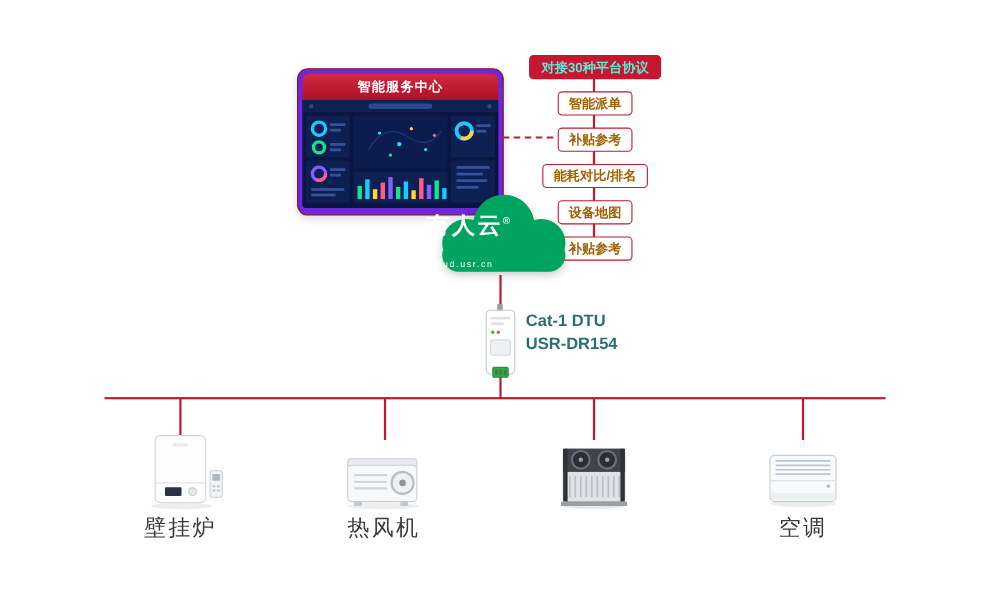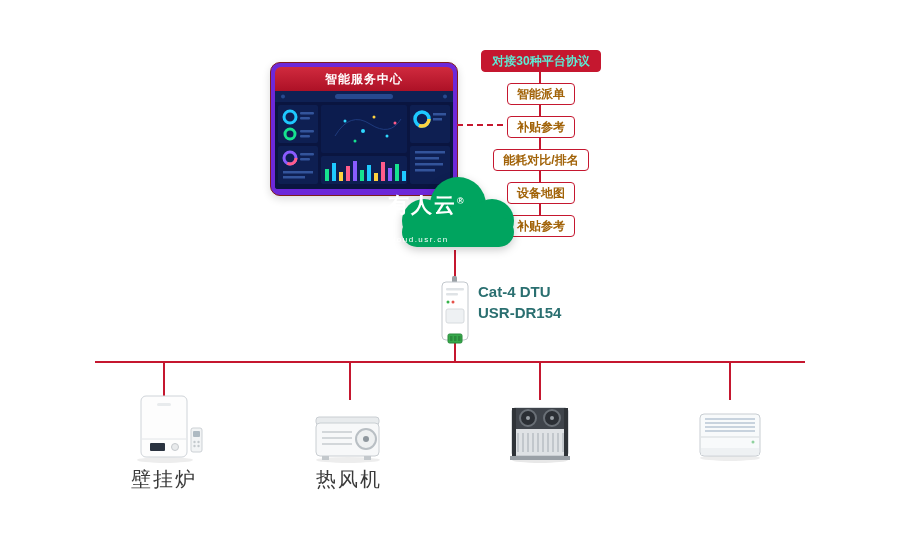--- a/index.html
+++ b/index.html
@@ -163,21 +163,21 @@
       <circle cx="10" cy="26" r="1.5" fill="#36b34a"></circle>
       <circle cx="15" cy="26" r="1.5" fill="#e5524a"></circle>
       <rect x="8" y="33" width="18" height="14" rx="2" fill="#eef1f3" stroke="#d7dbde"></rect>
       <rect x="10" y="58" width="14" height="9" rx="1.5" fill="#37a84b" stroke="#2b8a3c"></rect>
       <rect x="12" y="60" width="2.5" height="5" fill="#2b8a3c"></rect>
       <rect x="16" y="60" width="2.5" height="5" fill="#2b8a3c"></rect>
       <rect x="20" y="60" width="2.5" height="5" fill="#2b8a3c"></rect>
     </svg>
   </div>
   <div class="dtu-label">
-    <div>Cat-4 DTU</div>
+    <div>Cat-1 DTU</div>
     <div>USR-DR154</div>
   </div>
 
   <div class="bus"></div>
   <div class="drop drop-1"></div>
   <div class="drop drop-2"></div>
   <div class="drop drop-3"></div>
   <div class="drop drop-4"></div>
 
   <div class="device dev-boiler">
@@ -250,14 +250,15 @@
         <line x1="7" y1="21" x2="57" y2="21"></line>
       </g>
       <line x1="3" y1="27" x2="61" y2="27" stroke="#d5dadd"></line>
       <rect x="3" y="38" width="58" height="7" fill="#eef1f3"></rect>
       <circle cx="55" cy="32" r="1.5" fill="#8fd19e"></circle>
     </svg>
   </div>
 
   <div class="dev-label lbl-1">壁挂炉</div>
   <div class="dev-label lbl-2">热风机</div>
+  <div class="dev-label lbl-4">空调</div>
 
 </div>
 
 </body></html>

